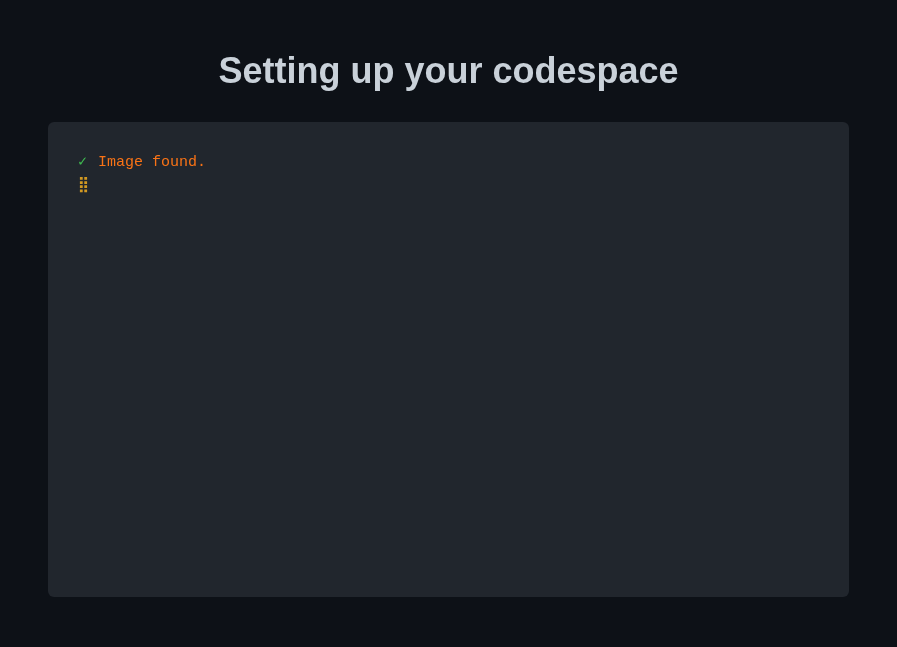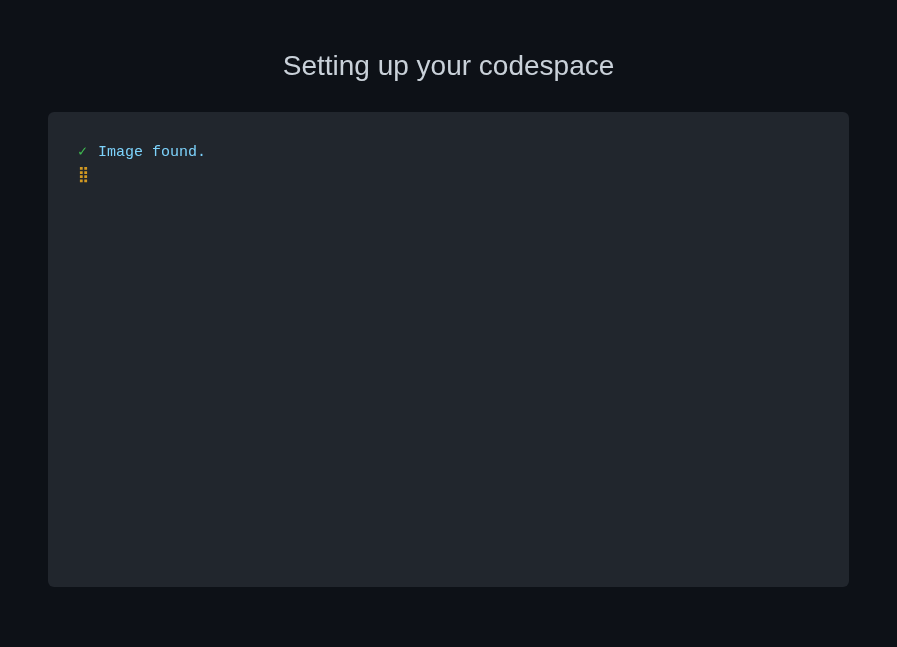--- a/index.html
+++ b/index.html
@@ -9,22 +9,22 @@
     }
     body {
       background-color: #0d1117;
       font-family: -apple-system, BlinkMacSystemFont, "Segoe UI", Helvetica, Arial, sans-serif;
       width: 897px;
       height: 647px;
       overflow: hidden;
     }
     .page-title {
       color: #c9d1d9;
-      font-size: 28px;
-      font-weight: 400;
+      font-size: 36px;
+      font-weight: 700;
       text-align: center;
       padding-top: 50px;
       padding-bottom: 30px;
     }
     .terminal-box {
       background-color: #21262d;
       border-radius: 6px;
       margin: 0 48px;
       padding: 30px;
       height: 475px;
@@ -45,21 +45,21 @@
       width: 14px;
     }
     .spinner-icon {
       display: inline-block;
       width: 14px;
       color: #d29922;
       font-weight: bold;
       letter-spacing: -2px;
     }
     .log-text {
-      color: #7dd3fc;
+      color: #f97316;
     }
   </style>
 </head>
 <body>
 
 <h1 class="page-title">Setting up your codespace</h1>
 
 <div class="terminal-box">
   <div class="log-line">
     <span class="check-icon">✓</span>

